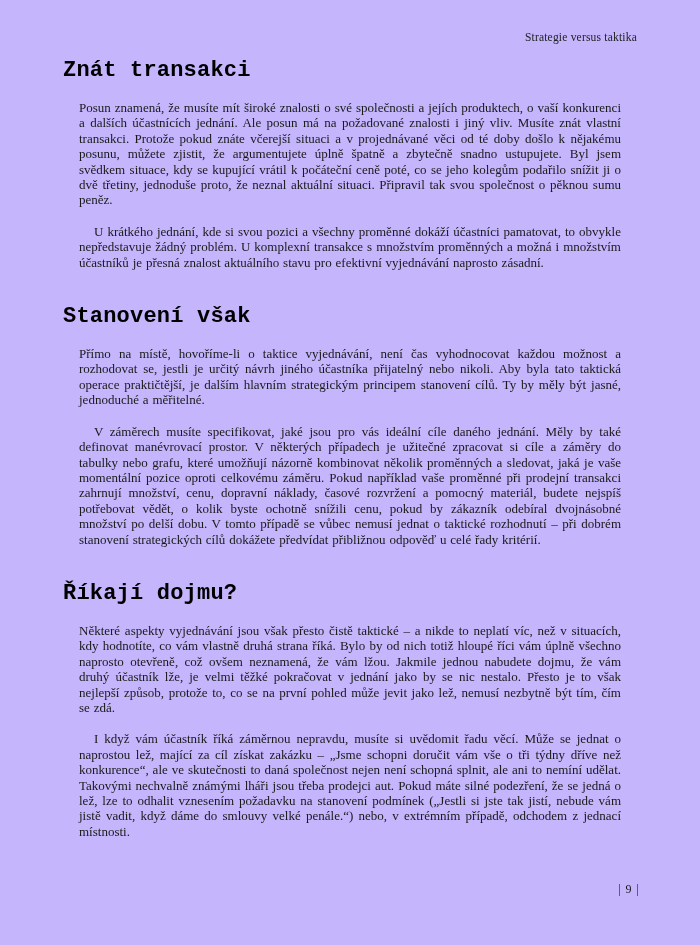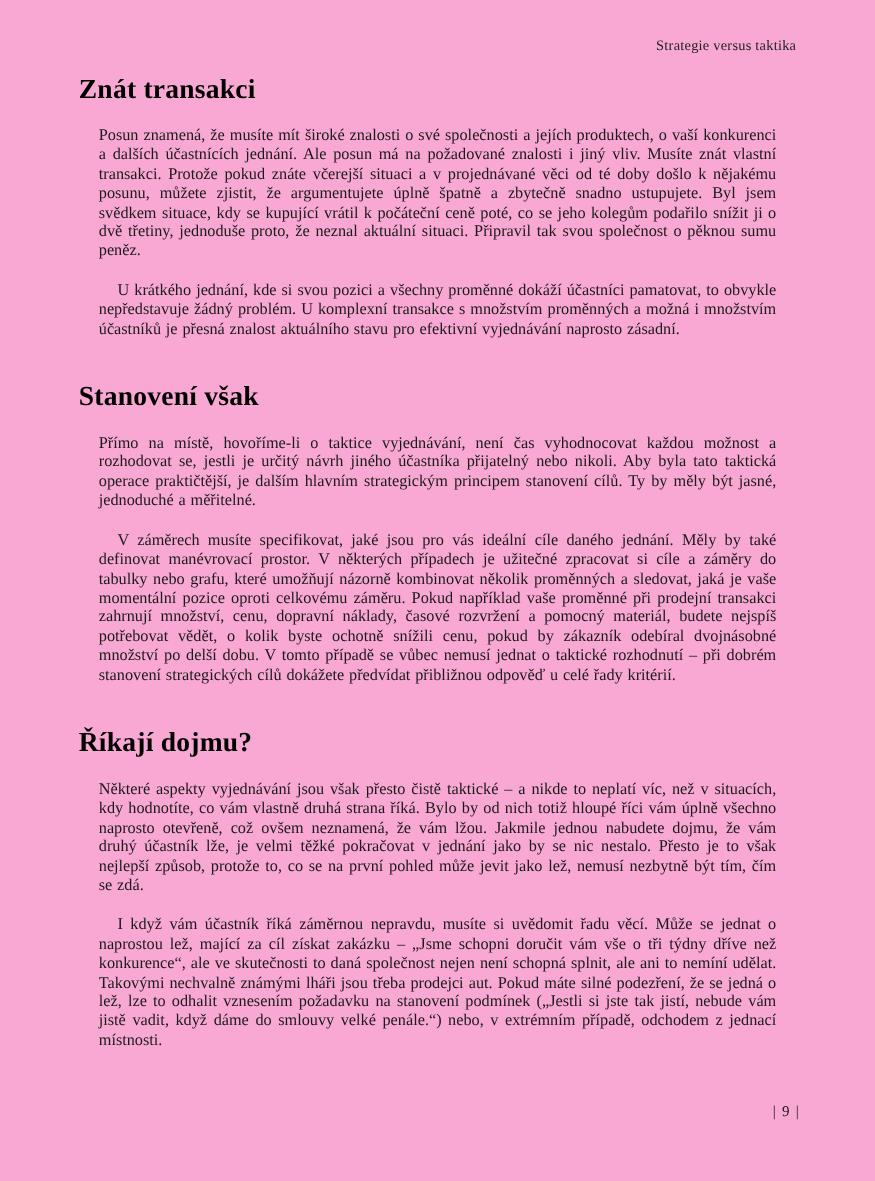--- a/index.html
+++ b/index.html
@@ -4,41 +4,41 @@
 <style>
   html, body {
     margin: 0;
     padding: 0;
     background: #ffffff;
   }
   .page {
     position: relative;
     width: 700px;
     height: 945px;
-    background: #f9a8d4;
+    background: #c4b5fd;
     color: #1a1a1a;
     font-family: "Liberation Serif", serif;
     overflow: hidden;
   }
   .content {
     position: absolute;
     left: 63px;
     top: 30px;
     width: 574px;
   }
   .running-header {
     text-align: right;
     font-size: 11.5px;
     line-height: 14px;
     letter-spacing: 0.2px;
     color: #222;
     margin: 0 0 14px 0;
   }
   h1.section-heading {
-    font-family: Liberation Serif, serif;
+    font-family: Liberation Mono, monospace;
     font-weight: bold;
     font-size: 22px;
     line-height: 26px;
     letter-spacing: 0.2px;
     color: #000;
     margin: 0 0 8px 0;
   }
   section.book-section { margin: 0; }
   section.book-section + section.book-section {
     margin-top: 34px;

